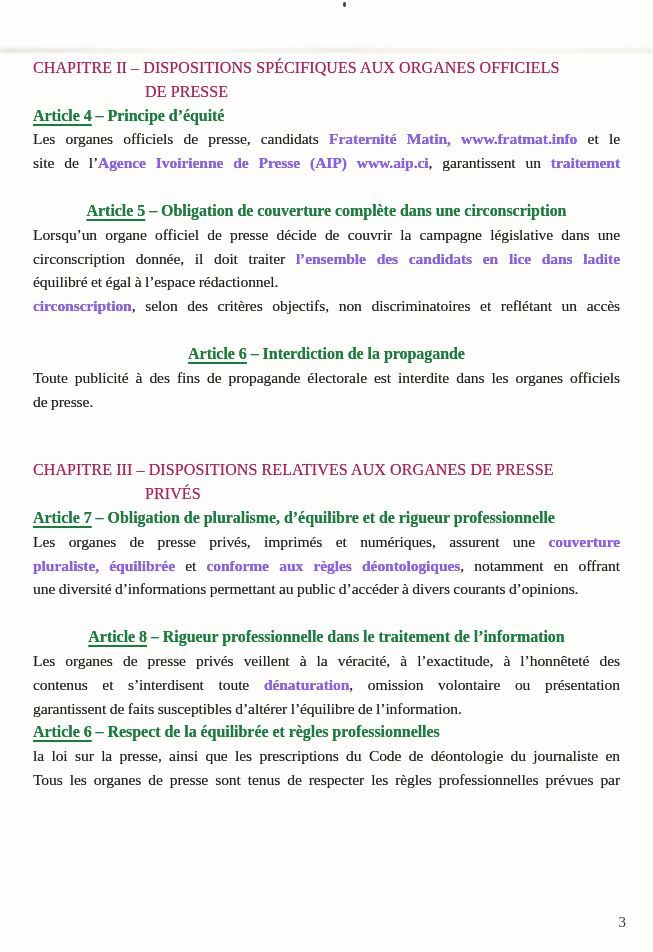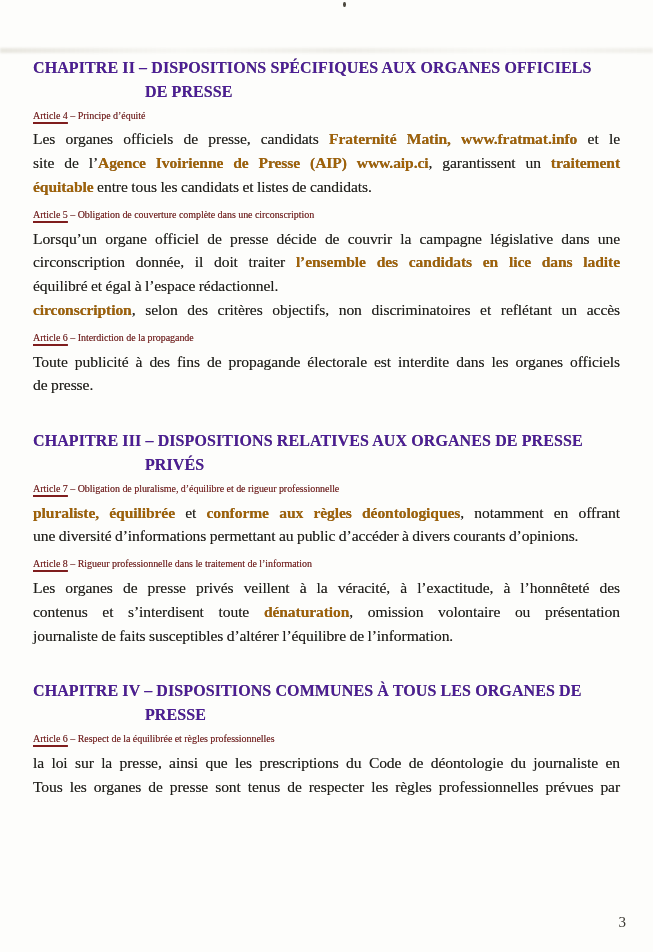--- a/index.html
+++ b/index.html
@@ -28,95 +28,91 @@
     position: absolute; left: 343px; top: 2px; width: 3px; height: 5px;
     background: #4c483f; border-radius: 45%;
   }
   .content {
     position: absolute; left: 33px; top: 56px; width: 587px;
     font-size: 15.6px; line-height: 23.8px;
     text-shadow: 0 0 .4px rgba(30,28,22,.55);
   }
   .chapter-heading { color: #141309; }
   .chapter-line {
-    font-weight: 700; white-space: nowrap;
-    font-size: 16px; letter-spacing: .1px; color: #4c1d95;
+    font-weight: 400; white-space: nowrap;
+    font-size: 16px; letter-spacing: .1px; color: #be185d;
   }
   .chapter-line.cont { padding-left: 112px; }
   .article-heading {
-    font-weight: 400; white-space: nowrap;
-    font-size: 10px; letter-spacing: -.05px; color: #7f1d1d;
+    font-weight: 700; white-space: nowrap;
+    font-size: 16px; letter-spacing: -.05px; color: #15803d;
   }
   .art-label {
     text-decoration: underline;
     text-decoration-thickness: 1.5px;
     text-underline-offset: 3px;
   }
   .paragraph { }
   .pline {
     text-align: justify;
     text-align-last: justify;
     letter-spacing: -.1px; word-spacing: -.3px;
   }
   .pline.last { text-align-last: left; }
-  .b { font-weight: 700; color: #a16207; }
-  .gap-line { margin-top: 4px; }
-  .gap-big  { margin-top: 32px; }
+  .b { font-weight: 700; color: #8b5cf6; }
+  .gap-line { margin-top: 24px; text-align: center; }
+  .gap-big  { margin-top: 45px; }
   .page-number {
     position: absolute; top: 914px; right: 27px;
     font-size: 15px; color: #3a3731;
   }
 </style>
 </head>
 <body>
 
 <div class="page" style="background: rgb(253, 253, 251); color: rgb(32, 31, 27);">
   <div class="scan-streak"></div>
   <div class="scan-speck"></div>
   <div class="content">
       <div class="chapter-heading">
         <div class="chapter-line">CHAPITRE II – DISPOSITIONS SPÉCIFIQUES AUX ORGANES OFFICIELS</div>
         <div class="chapter-line cont">DE PRESSE</div>
       </div>
       <div class="article-heading"><span class="art-label">Article 4</span><span> – </span><span>Principe d’équité</span></div>
       <div class="paragraph">
         <div class="pline"><span>Les organes officiels de presse, candidats </span><span class="b">Fraternité Matin, www.fratmat.info</span><span> et le</span></div>
         <div class="pline"><span>site de l’</span><span class="b">Agence Ivoirienne de Presse (AIP) www.aip.ci</span><span>, garantissent un </span><span class="b">traitement</span></div>
-        <div class="pline last"><span class="b">équitable</span><span> entre tous les candidats et listes de candidats.</span></div>
       </div>
       <div class="article-heading gap-line"><span class="art-label">Article 5</span><span> – </span><span>Obligation de couverture complète dans une circonscription</span></div>
       <div class="paragraph">
         <div class="pline"><span>Lorsqu’un organe officiel de presse décide de couvrir la campagne législative dans une</span></div>
         <div class="pline"><span>circonscription donnée, il doit traiter </span><span class="b">l’ensemble des candidats en lice dans ladite</span></div>
         <div class="pline last"><span>équilibré et égal à l’espace rédactionnel.</span></div>
         <div class="pline"><span class="b">circonscription</span><span>, selon des critères objectifs, non discriminatoires et reflétant un accès</span></div>
       </div>
       <div class="article-heading gap-line"><span class="art-label">Article 6</span><span> – </span><span>Interdiction de la propagande</span></div>
       <div class="paragraph">
         <div class="pline"><span>Toute publicité à des fins de propagande électorale est interdite dans les organes officiels</span></div>
         <div class="pline last"><span>de presse.</span></div>
       </div>
       <div class="chapter-heading gap-big">
         <div class="chapter-line">CHAPITRE III – DISPOSITIONS RELATIVES AUX ORGANES DE PRESSE</div>
         <div class="chapter-line cont">PRIVÉS</div>
       </div>
       <div class="article-heading"><span class="art-label">Article 7</span><span> – </span><span>Obligation de pluralisme, d’équilibre et de rigueur professionnelle</span></div>
       <div class="paragraph">
+        <div class="pline"><span>Les organes de presse privés, imprimés et numériques, assurent une </span><span class="b">couverture</span></div>
         <div class="pline"><span class="b">pluraliste, équilibrée</span><span> et </span><span class="b">conforme aux règles déontologiques</span><span>, notamment en offrant</span></div>
         <div class="pline last"><span>une diversité d’informations permettant au public d’accéder à divers courants d’opinions.</span></div>
       </div>
       <div class="article-heading gap-line"><span class="art-label">Article 8</span><span> – </span><span>Rigueur professionnelle dans le traitement de l’information</span></div>
       <div class="paragraph">
         <div class="pline"><span>Les organes de presse privés veillent à la véracité, à l’exactitude, à l’honnêteté des</span></div>
         <div class="pline"><span>contenus et s’interdisent toute </span><span class="b">dénaturation</span><span>, omission volontaire ou présentation</span></div>
-        <div class="pline last"><span>journaliste de faits susceptibles d’altérer l’équilibre de l’information.</span></div>
-      </div>
-      <div class="chapter-heading gap-big">
-        <div class="chapter-line">CHAPITRE IV – DISPOSITIONS COMMUNES À TOUS LES ORGANES DE</div>
-        <div class="chapter-line cont">PRESSE</div>
+        <div class="pline last"><span>garantissent de faits susceptibles d’altérer l’équilibre de l’information.</span></div>
       </div>
       <div class="article-heading"><span class="art-label">Article 6</span><span> – </span><span>Respect de la équilibrée et règles professionnelles</span></div>
       <div class="paragraph">
         <div class="pline"><span>la loi sur la presse, ainsi que les prescriptions du Code de déontologie du journaliste en</span></div>
         <div class="pline"><span>Tous les organes de presse sont tenus de respecter les règles professionnelles prévues par</span></div>
       </div>
     </div>
   <div class="page-number">3</div>
 </div>
 

